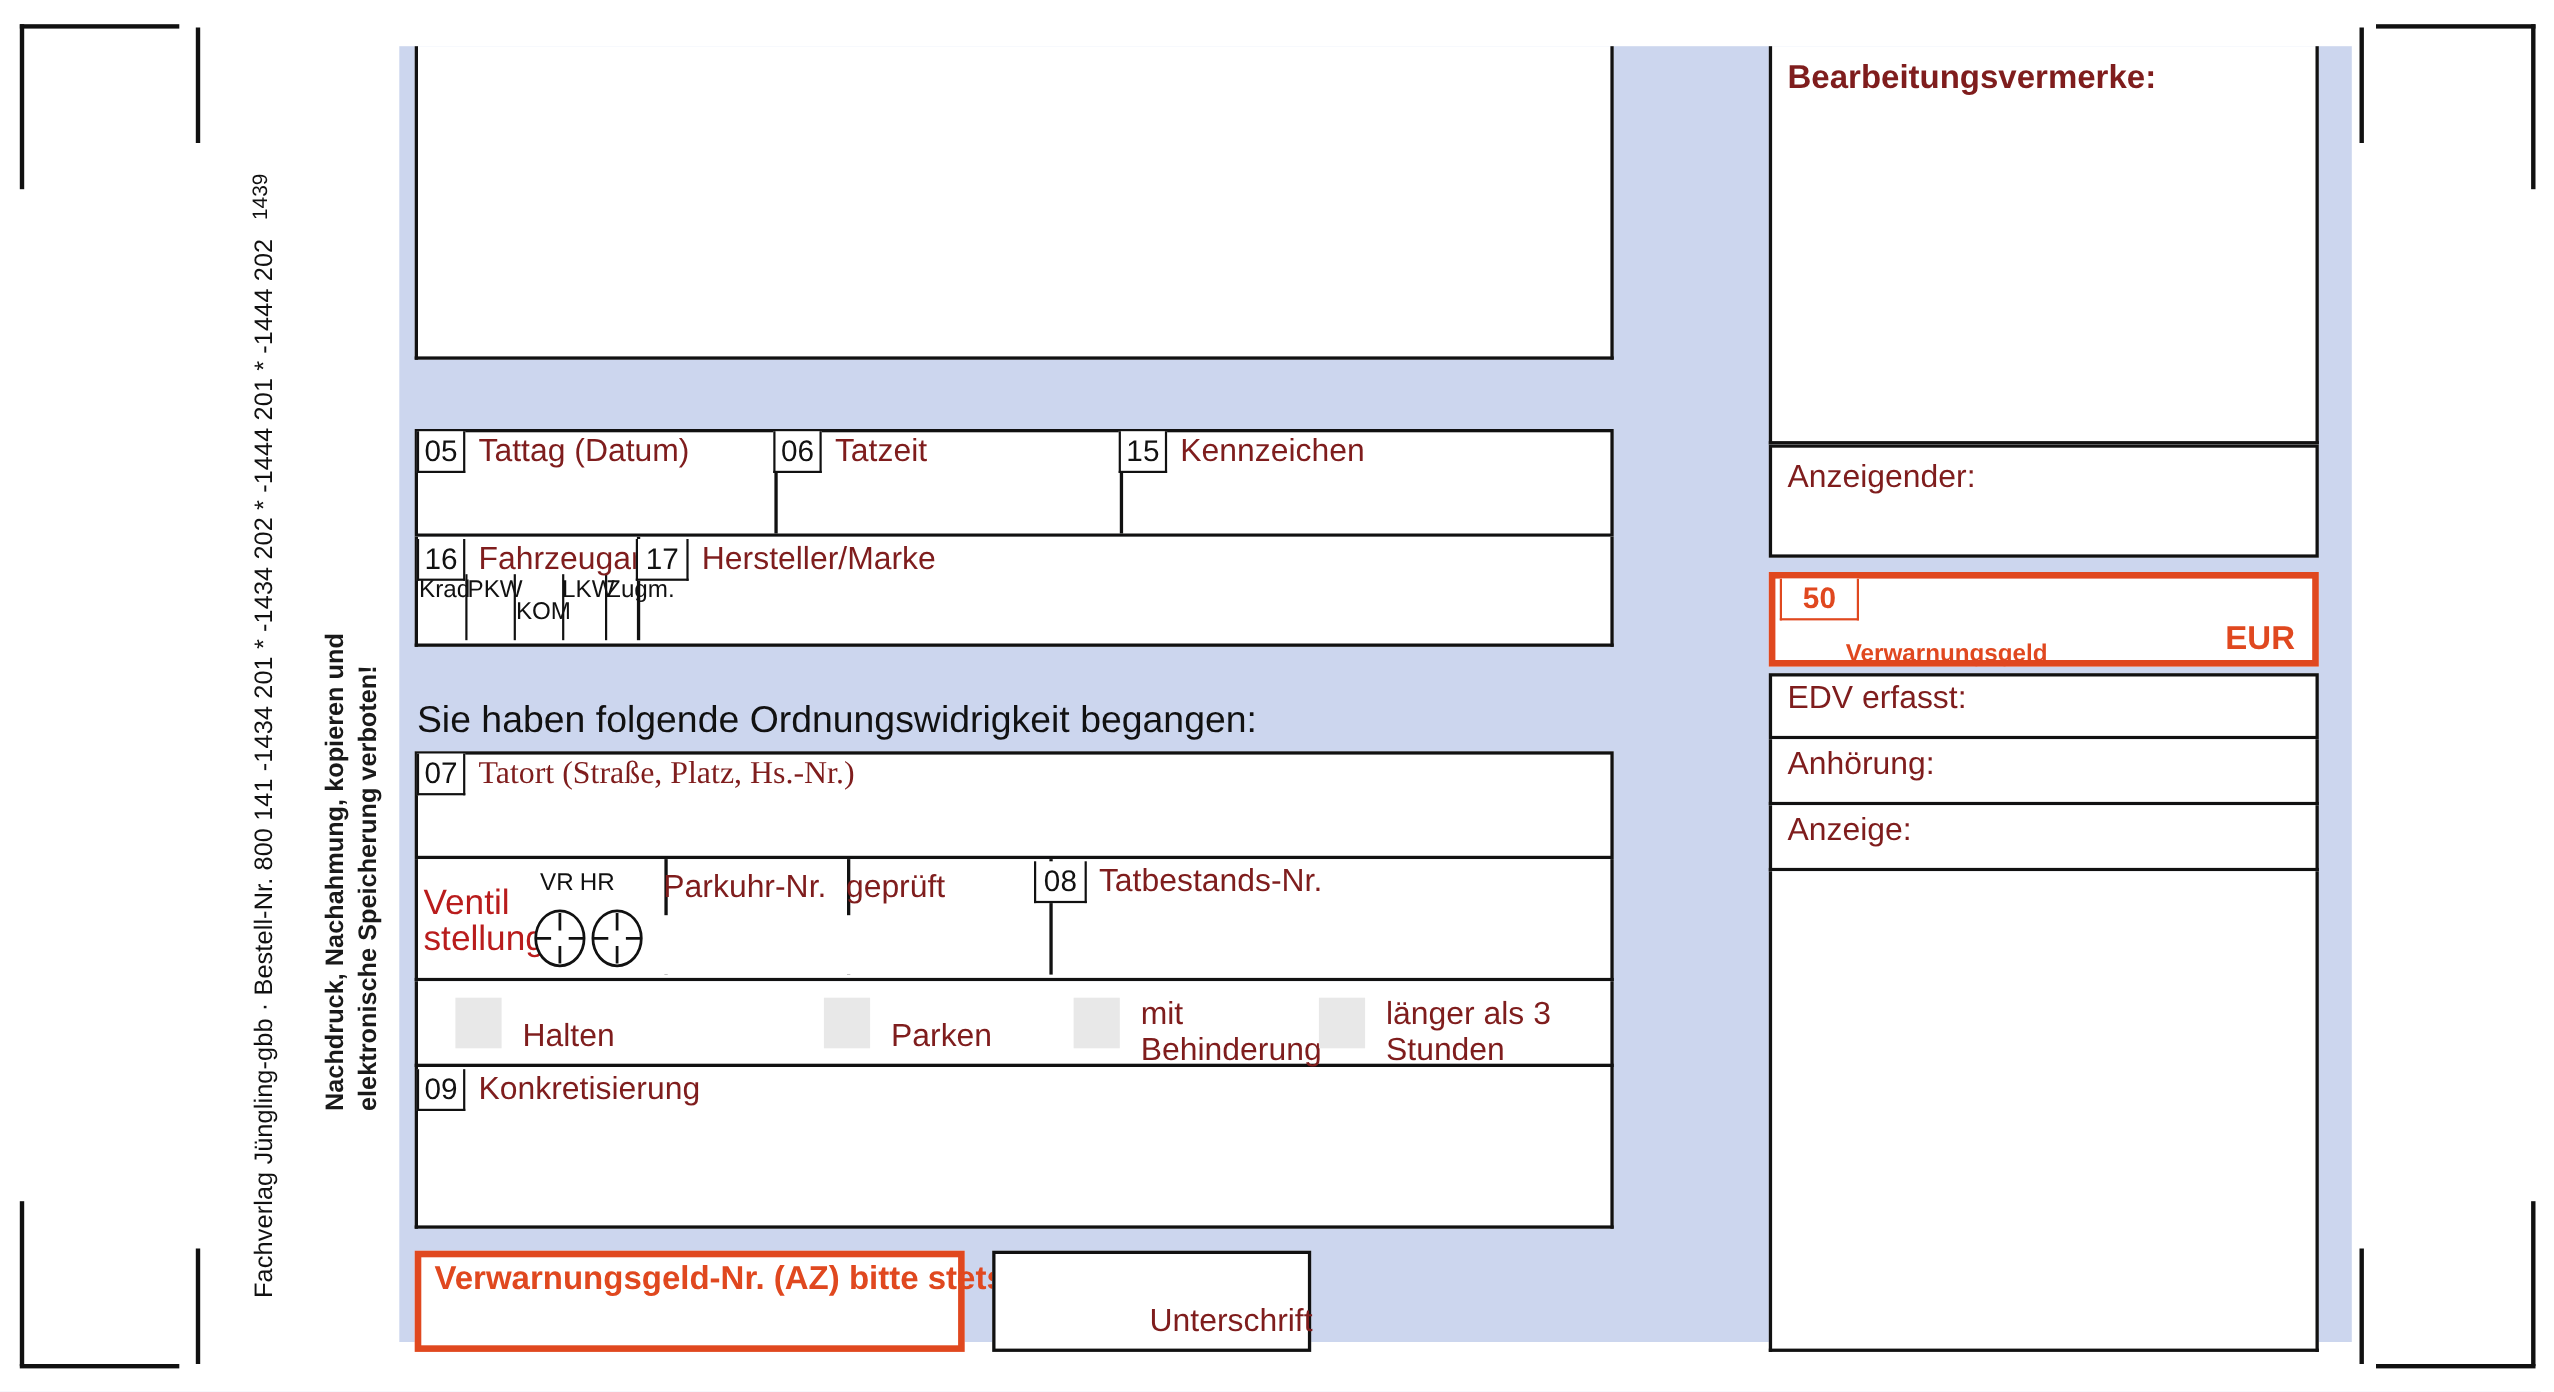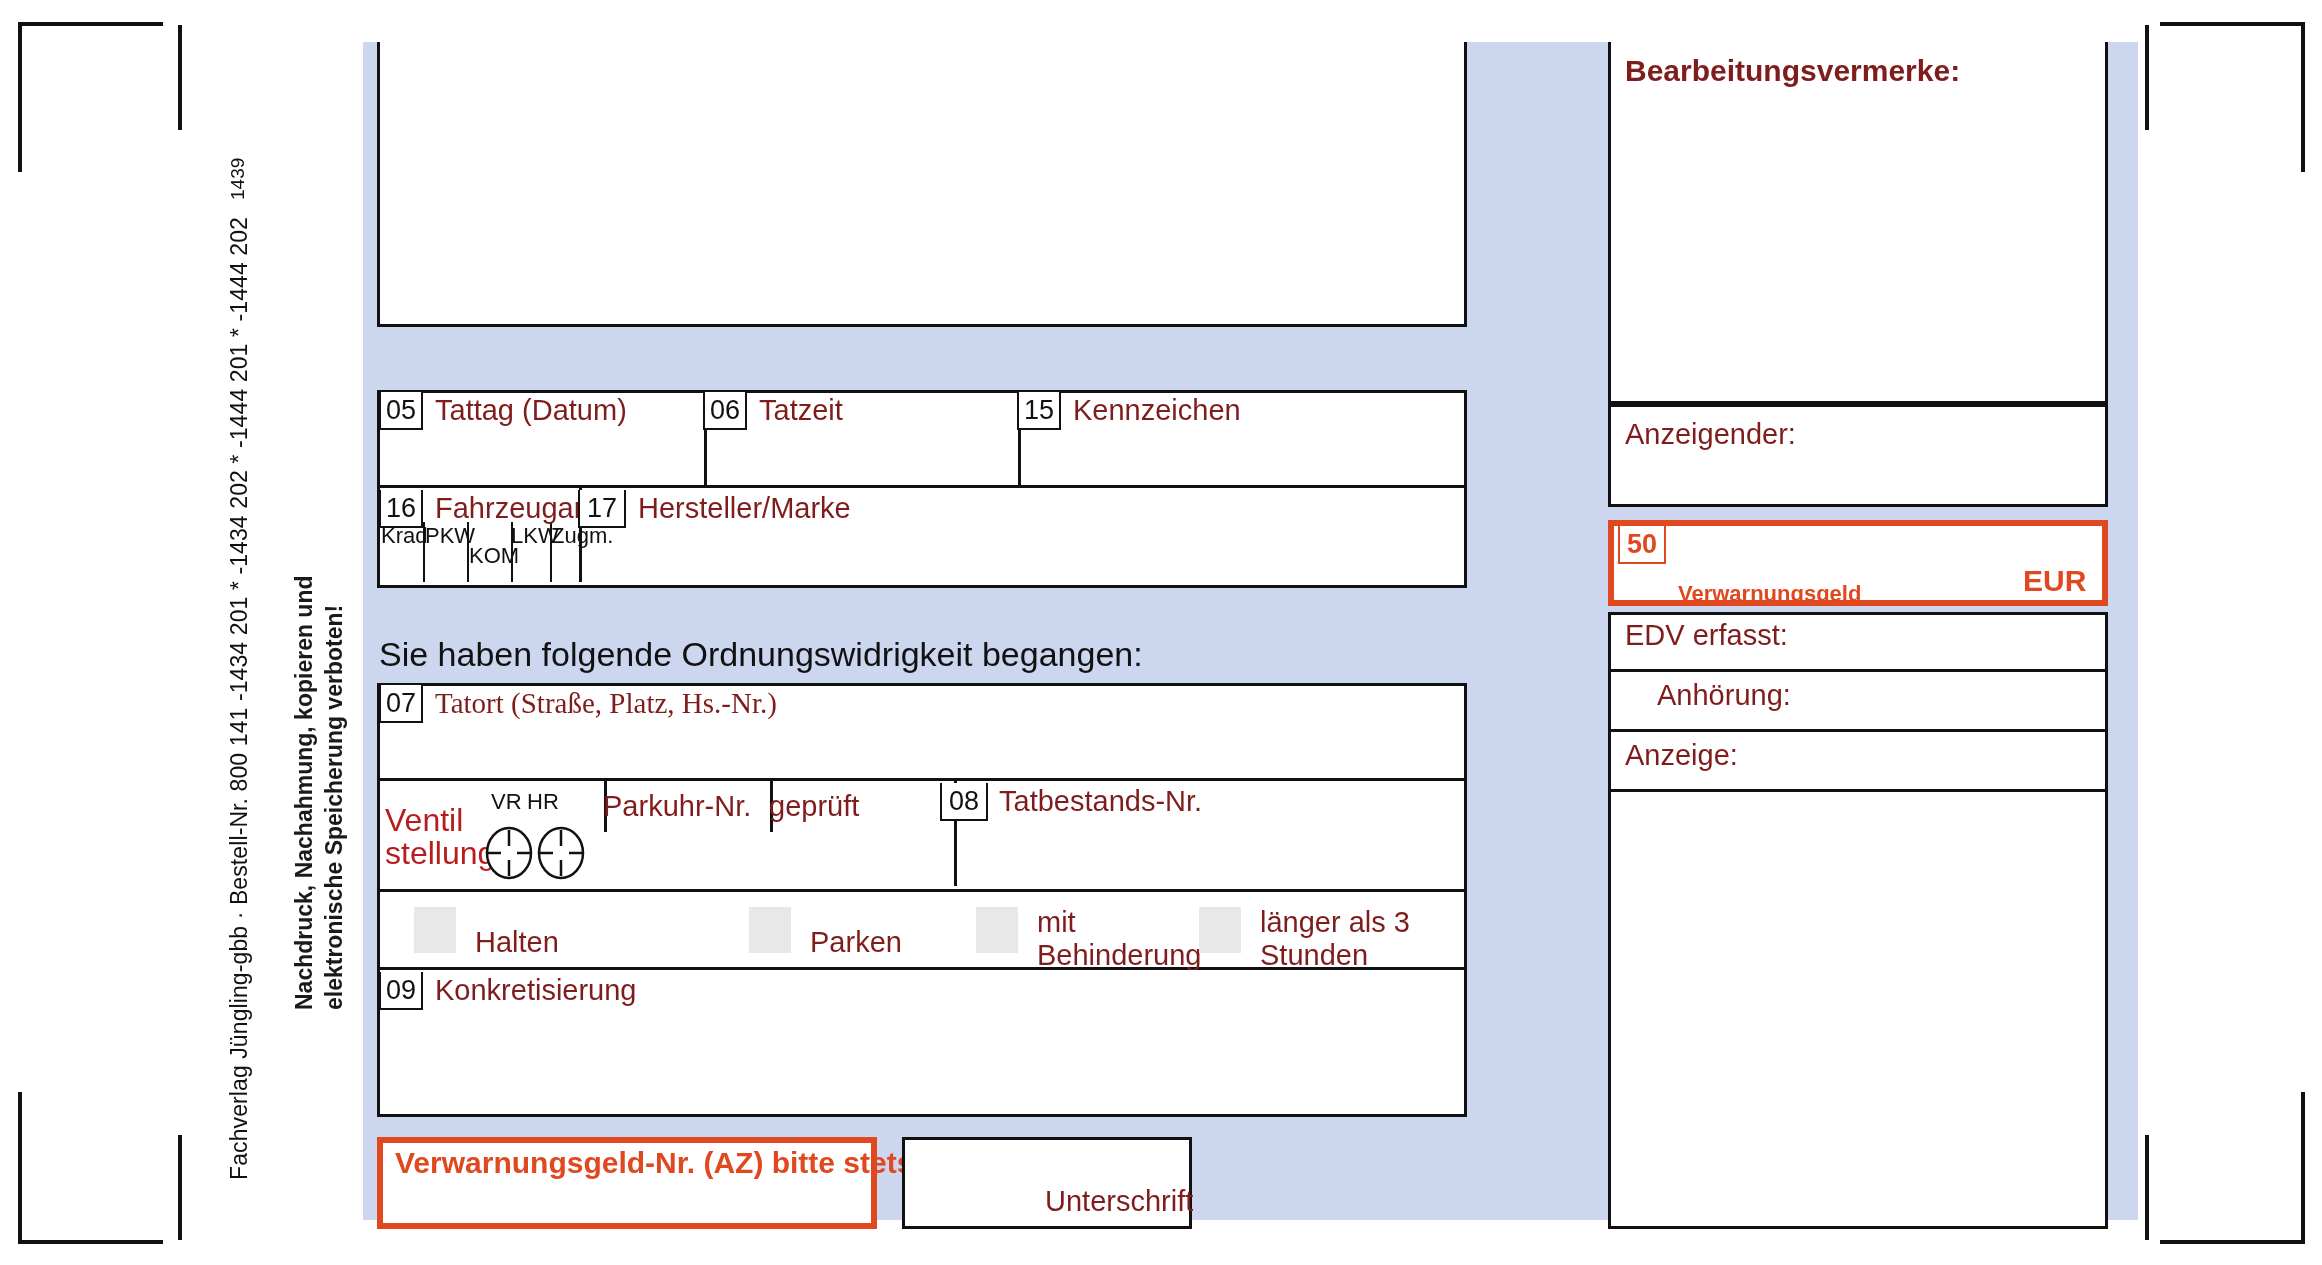--- a/index.html
+++ b/index.html
@@ -328,31 +328,31 @@
 
     <div class="box" style="left:1245px; top:0px; width:500px; height:362px; border-top:none;"></div>
     <div class="lbl lbl-bold" style="left:1262px; top:12px; font-size:30px;">Bearbeitungsvermerke:</div>
     <div class="box-noborder" style="left:1258px; top:58px; width:470px; height:294px; background:transparent;"></div>
 
     <div class="box" style="left:1245px; top:362px; width:500px; height:103px;"></div>
     <div class="lbl" style="left:1262px; top:376px;">Anzeigender:</div>
     <div class="box-noborder" style="left:1258px; top:414px; width:470px; height:46px; background:transparent;"></div>
 
     <div class="orange-box" style="left:1245px; top:478px; width:500px; height:86px;"></div>
-    <div class="fieldnum orange" style="left:1255px; top:484px; width:48px; height:38px;">50</div>
+    <div class="fieldnum orange" style="left:1255px; top:484px; width:72px; height:38px;">50</div>
     <div class="lbl lbl-orange" style="left:1315px; top:504px; font-size:22px;margin-top:36px;">Verwarnungsgeld</div>
     <div class="box-noborder" style="left:1258px; top:524px; width:390px; height:34px; background:transparent;"></div>
     <div class="eur" style="left:1660px; top:522px;">EUR</div>
 
     <div class="box" style="left:1245px; top:570px; width:500px; height:60px;"></div>
     <div class="lbl" style="left:1262px; top:577px;">EDV erfasst:</div>
     <div class="box-noborder" style="left:1420px; top:577px; width:310px; height:44px; background:transparent;"></div>
 
     <div class="box" style="left:1245px; top:630px; width:500px; height:60px; border-top:none;"></div>
-    <div class="lbl" style="left:1262px; top:637px;margin-left:32px;">Anhörung:</div>
+    <div class="lbl" style="left:1262px; top:637px;">Anhörung:</div>
     <div class="box-noborder" style="left:1420px; top:637px; width:310px; height:44px; background:transparent;"></div>
 
     <div class="box" style="left:1245px; top:690px; width:500px; height:60px; border-top:none;"></div>
     <div class="lbl" style="left:1262px; top:697px;">Anzeige:</div>
     <div class="box-noborder" style="left:1420px; top:697px; width:310px; height:44px; background:transparent;"></div>
 
     <div class="box" style="left:1245px; top:750px; width:500px; height:437px; border-top:none;"></div>
 
   </div>
 </div>

